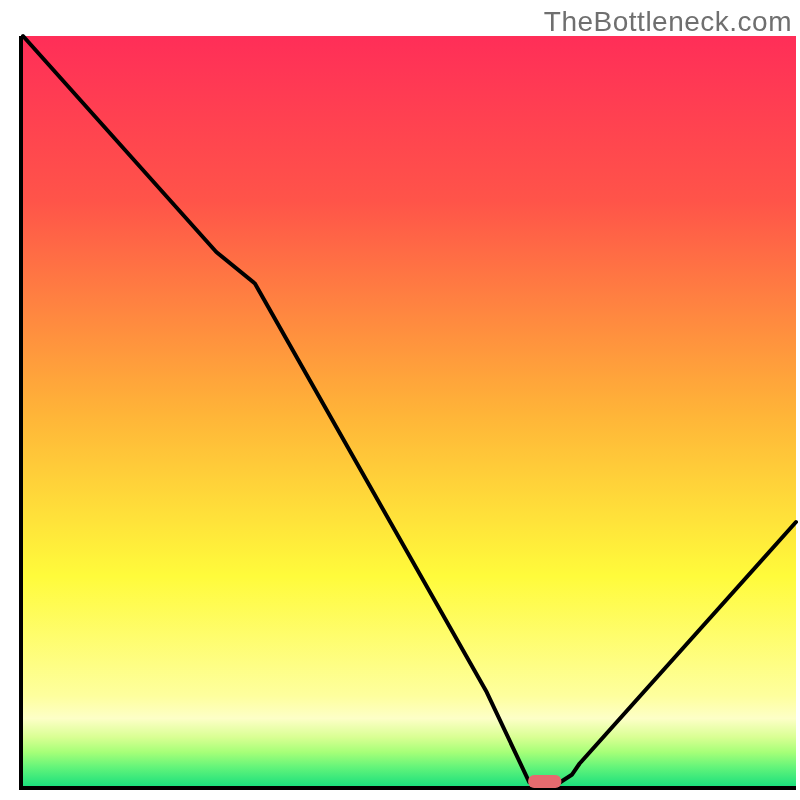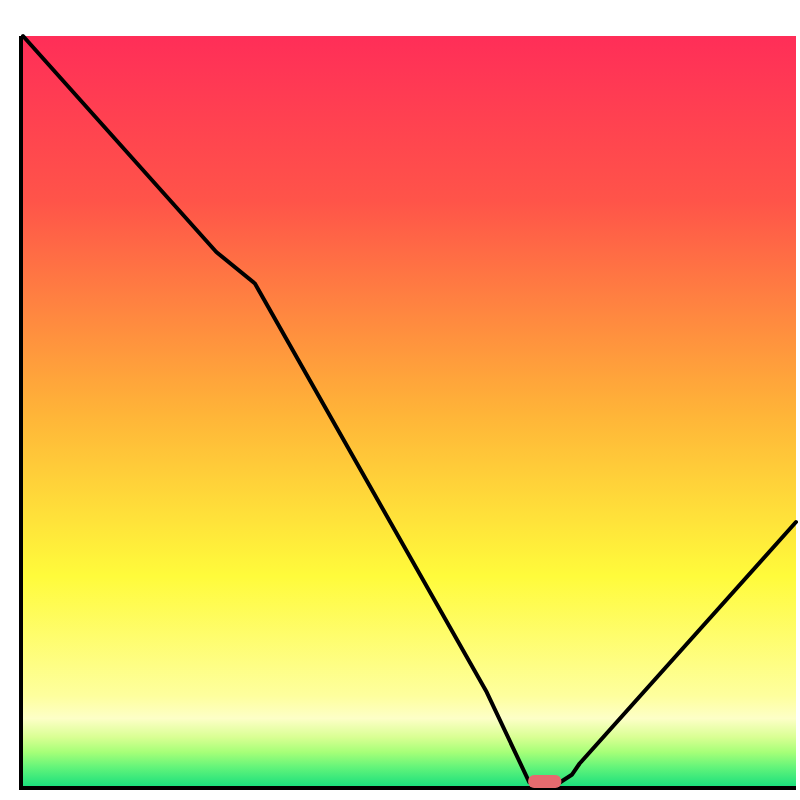--- a/index.html
+++ b/index.html
@@ -26,20 +26,21 @@
     z-index: 5;
   }
   svg {
     display: block;
   }
 </style>
 </head>
 <body>
 
 <div class="chart-wrap">
+  <div class="watermark">TheBottleneck.com</div>
 
   <svg id="chart-svg" width="800" height="800" viewBox="0 0 800 800">
     <defs>
       <linearGradient id="bg-grad" x1="0" y1="0" x2="0" y2="1">
           <stop offset="0%" stop-color="#ff2e58"></stop>
           <stop offset="22%" stop-color="#ff5449"></stop>
           <stop offset="50%" stop-color="#ffb338"></stop>
           <stop offset="72%" stop-color="#fffb3b"></stop>
           <stop offset="88%" stop-color="#feff9e"></stop>
           <stop offset="91%" stop-color="#fdffc7"></stop>

